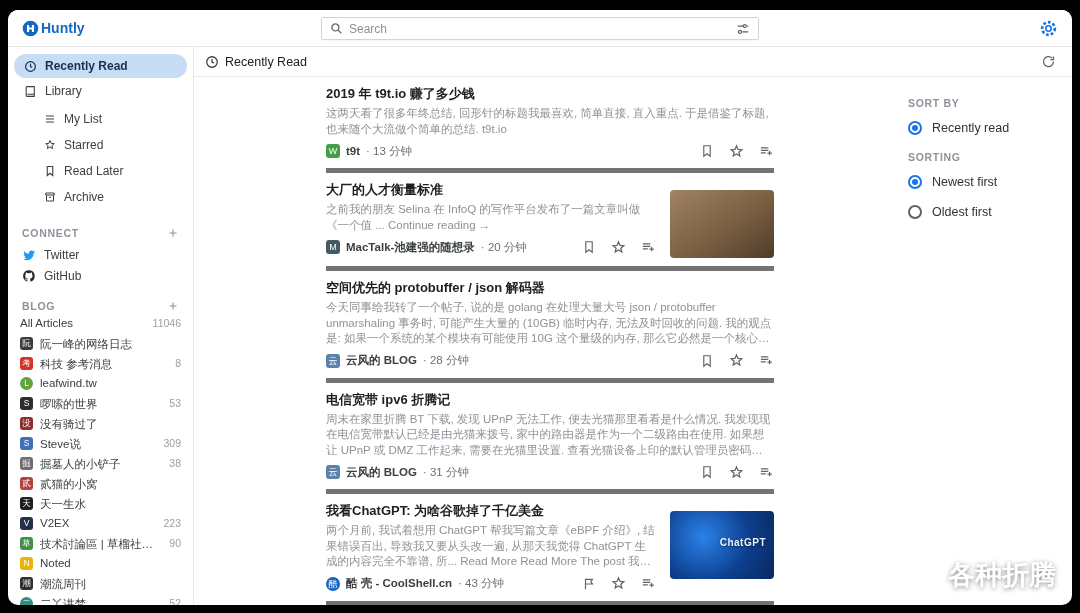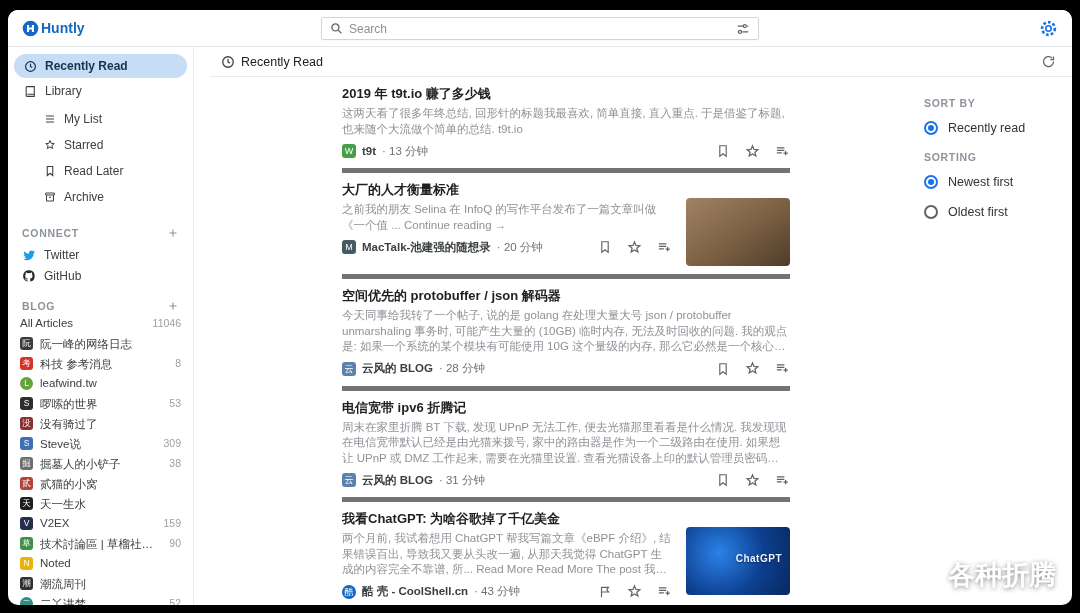--- a/index.html
+++ b/index.html
@@ -11,21 +11,21 @@
   .topbar { height:37px; flex:0 0 37px; display:flex; align-items:center; padding:0 14px; border-bottom:1px solid #e4e6e8; position:relative; background:#fff; }
   .brand { display:flex; align-items:center; gap:2px; cursor:pointer; }
   .brand-name { color:#1467c5; font-weight:bold; font-size:14px; }
   .searchbar { position:absolute; left:50%; top:7px; transform:translateX(-50%); width:438px; height:23px; border:1px solid #ccd6e2; border-radius:2px; background:#fff; display:flex; align-items:center; padding:0 8px; gap:6px; box-shadow:0 1px 2px rgba(0,0,0,.04); }
   .searchbar input { flex:1; border:none; outline:none; font-size:12px; color:#333; background:transparent; font-family:inherit; }
   .searchbar input::placeholder { color:#8a9099; }
   .top-actions { margin-left:auto; display:flex; align-items:center; }
   .icon { display:inline-flex; align-items:center; justify-content:center; flex-shrink:0; }
 
   
-  .window-body { flex:1; display:flex; min-height:0;gap:16px; }
+  .window-body { flex:1; display:flex; min-height:0; }
   .sidebar { width:186px; flex:0 0 186px; border-right:1px solid #e8eaec; padding-top:6px; overflow:hidden; font-size:12px; color:#3c4043; }
   .side-item { height:24px; display:flex; align-items:center; gap:8px; padding:0 10px; margin:1px 6px; border-radius:13px; cursor:pointer; }
   .side-item.selected { background:#c7ddf6; color:#17314f; font-weight:bold; }
   .side-sub { margin-left:20px; }
   .side-sub .side-item { height:20px; margin:6px 6px; }
   .side-section { display:flex; align-items:center; justify-content:space-between; padding:14px 14px 5px 14px; color:#8d939b; font-size:10.5px; font-weight:bold; letter-spacing:.7px; }
   .connect-item { height:21px; display:flex; align-items:center; gap:8px; padding:0 14px; cursor:pointer; }
   .feed-row { height:20px; display:flex; gap:7px; padding:0 12px; cursor:pointer; }
   .feed-icon { width:13px; height:13px; border-radius:3px; color:#fff; font-size:8.5px; line-height:13px; text-align:center; flex-shrink:0; overflow:hidden; }
   .feed-label { flex:1; white-space:nowrap; overflow:hidden; text-overflow:ellipsis; font-size:11.5px; }
@@ -43,21 +43,21 @@
   .article-desc { font-size:11.5px; color:#8e9297; line-height:15.5px; margin:0 0 5px; }
   .clamp2 { display:-webkit-box; -webkit-line-clamp:2; -webkit-box-orient:vertical; overflow:hidden; }
   .clamp3 { display:-webkit-box; -webkit-line-clamp:3; -webkit-box-orient:vertical; overflow:hidden; }
   .article-meta { display:flex; align-items:center; height:18px; }
   .source { display:flex; align-items:center; gap:6px; font-size:11.5px; color:#3c4043; min-width:0; cursor:pointer; }
   .src-icon { width:14px; height:14px; border-radius:3px; color:#fff; font-size:9px; line-height:14px; text-align:center; flex-shrink:0; }
   .src-name { font-weight:bold; white-space:nowrap; }
   .src-time { color:#6b7075; white-space:nowrap; }
   .actions { margin-left:auto; display:flex; gap:15px; color:#606468; }
   .actions .icon { cursor:pointer; }
-  .thumb { width:104px; height:68px; border-radius:4px; flex-shrink:0; align-self:flex-start; margin-top:16px; position:relative; overflow:hidden; }
+  .thumb { width:104px; height:68px; border-radius:4px; flex-shrink:0; align-self:flex-start; margin-top:8px; position:relative; overflow:hidden; }
   .thumb-label { position:absolute; right:8px; top:26px; color:#eaf2ff; font-size:10px; font-weight:bold; letter-spacing:.5px; text-shadow:0 1px 2px rgba(0,0,0,.5); }
 
   .sort-panel { margin-left:134px; padding-top:20px; width:175px; }
   .panel-title { color:#8d939b; font-size:10.5px; font-weight:bold; letter-spacing:.7px; margin-bottom:12px; }
   .radio-row { display:flex; align-items:center; gap:10px; margin-bottom:16px; font-size:12.5px; color:#2f3337; cursor:pointer; }
   .radio { width:14px; height:14px; border-radius:50%; border:2px solid #5f6368; position:relative; flex-shrink:0; }
   .radio.checked { border-color:#1a73e8; }
   .radio.checked::after { content:""; position:absolute; inset:2px; background:#1a73e8; border-radius:50%; }
   .sorting-gap { margin-top:6px; }
 
@@ -239,21 +239,21 @@
         <span class="feed-count"></span>
       </div>
       <div class="feed-row">
         <span class="feed-icon" style="background:#1f1f1f">天</span>
         <span class="feed-label">天一生水</span>
         <span class="feed-count"></span>
       </div>
       <div class="feed-row">
         <span class="feed-icon" style="background:#24304a">V</span>
         <span class="feed-label">V2EX</span>
-        <span class="feed-count">159</span>
+        <span class="feed-count">223</span>
       </div>
       <div class="feed-row">
         <span class="feed-icon" style="background:#3f8f4a">草</span>
         <span class="feed-label">技术討論區 | 草榴社區 - t...</span>
         <span class="feed-count">90</span>
       </div>
       <div class="feed-row">
         <span class="feed-icon" style="background:#e8b40c">N</span>
         <span class="feed-label">Noted</span>
         <span class="feed-count"></span>

